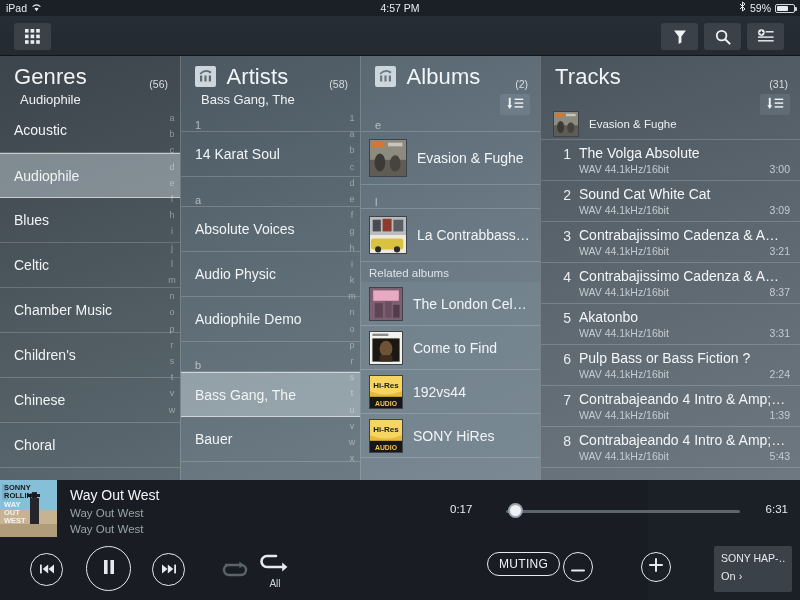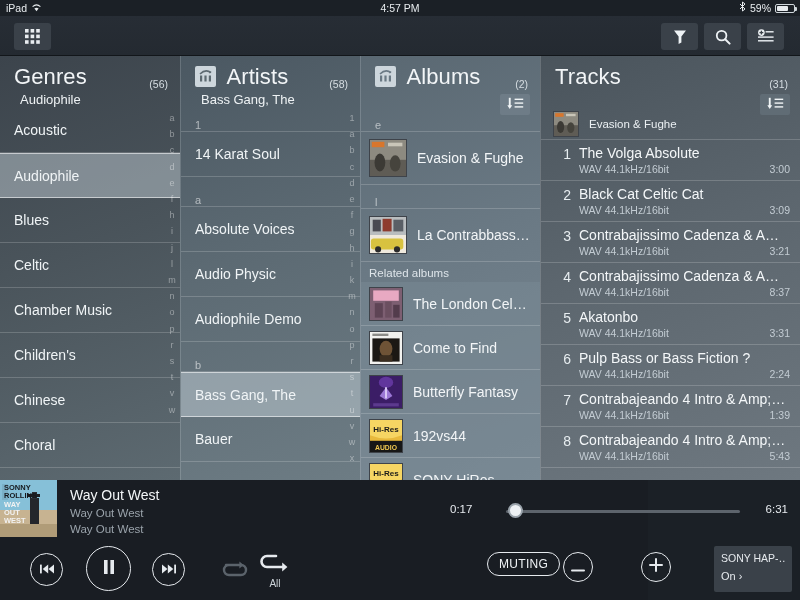--- a/index.html
+++ b/index.html
@@ -486,30 +486,20 @@
          <rect width="40" height="40" fill="#f2f2ef"></rect>
          <rect x="3" y="8" width="34" height="29" fill="#1b1814"></rect>
          <ellipse cx="20" cy="21" rx="8" ry="10" fill="#6e5336"></ellipse>
          <rect x="12" y="29" width="16" height="8" fill="#3a2d1f"></rect>
          <rect x="3" y="2" width="20" height="3" fill="#8c8c88"></rect>
        </svg></span>
               <span class="alb-name">Come to Find</span>
             </div>
             <div class="alb-row">
               <span class="art"><svg viewBox="0 0 40 40" width="100%" height="100%" preserveAspectRatio="none">
-         <rect width="40" height="40" fill="#3b1d66"></rect>
-         <ellipse cx="20" cy="8" rx="9" ry="7" fill="#6f3fb0" opacity="0.75"></ellipse>
-         <path d="M20 14 L12 25 L20 30 L28 25 Z" fill="#9b77d6"></path>
-         <rect x="19" y="14" width="2" height="14" fill="#e6d9ff"></rect>
-         <rect x="4" y="34" width="32" height="4" fill="#5c3a8e"></rect>
-       </svg></span>
-              <span class="alb-name">Butterfly Fantasy</span>
-            </div>
-            <div class="alb-row">
-              <span class="art"><svg viewBox="0 0 40 40" width="100%" height="100%" preserveAspectRatio="none">
          <rect width="40" height="40" fill="#e8b93c"></rect>
          <path d="M0 0 H40 V19 Q20 27 0 19 Z" fill="#f6d563"></path>
          <rect y="26" width="40" height="14" fill="#171717"></rect>
          <text x="20" y="15" font-family="Liberation Sans, sans-serif" font-size="10" font-weight="bold" fill="#1a1a1a" text-anchor="middle">Hi-Res</text>
          <text x="20" y="37" font-family="Liberation Sans, sans-serif" font-size="8.5" font-weight="bold" fill="#f0c851" text-anchor="middle">AUDIO</text>
        </svg></span>
               <span class="alb-name">192vs44</span>
             </div>
             <div class="alb-row">
               <span class="art"><svg viewBox="0 0 40 40" width="100%" height="100%" preserveAspectRatio="none">
@@ -554,21 +544,21 @@
             <span>Evasion &amp; Fughe</span>
           </div>
           <div class="tr-row">
             <span class="tr-num">1</span>
             <div class="tr-title">The Volga Absolute</div>
             <div class="tr-fmt">WAV 44.1kHz/16bit</div>
             <span class="tr-dur">3:00</span>
           </div>
           <div class="tr-row">
             <span class="tr-num">2</span>
-            <div class="tr-title">Black Cat Celtic Cat</div>
+            <div class="tr-title">Sound Cat White Cat</div>
             <div class="tr-fmt">WAV 44.1kHz/16bit</div>
             <span class="tr-dur">3:09</span>
           </div>
           <div class="tr-row">
             <span class="tr-num">3</span>
             <div class="tr-title">Contrabajissimo Cadenza &amp; Amp; Ta…</div>
             <div class="tr-fmt">WAV 44.1kHz/16bit</div>
             <span class="tr-dur">3:21</span>
           </div>
           <div class="tr-row">

